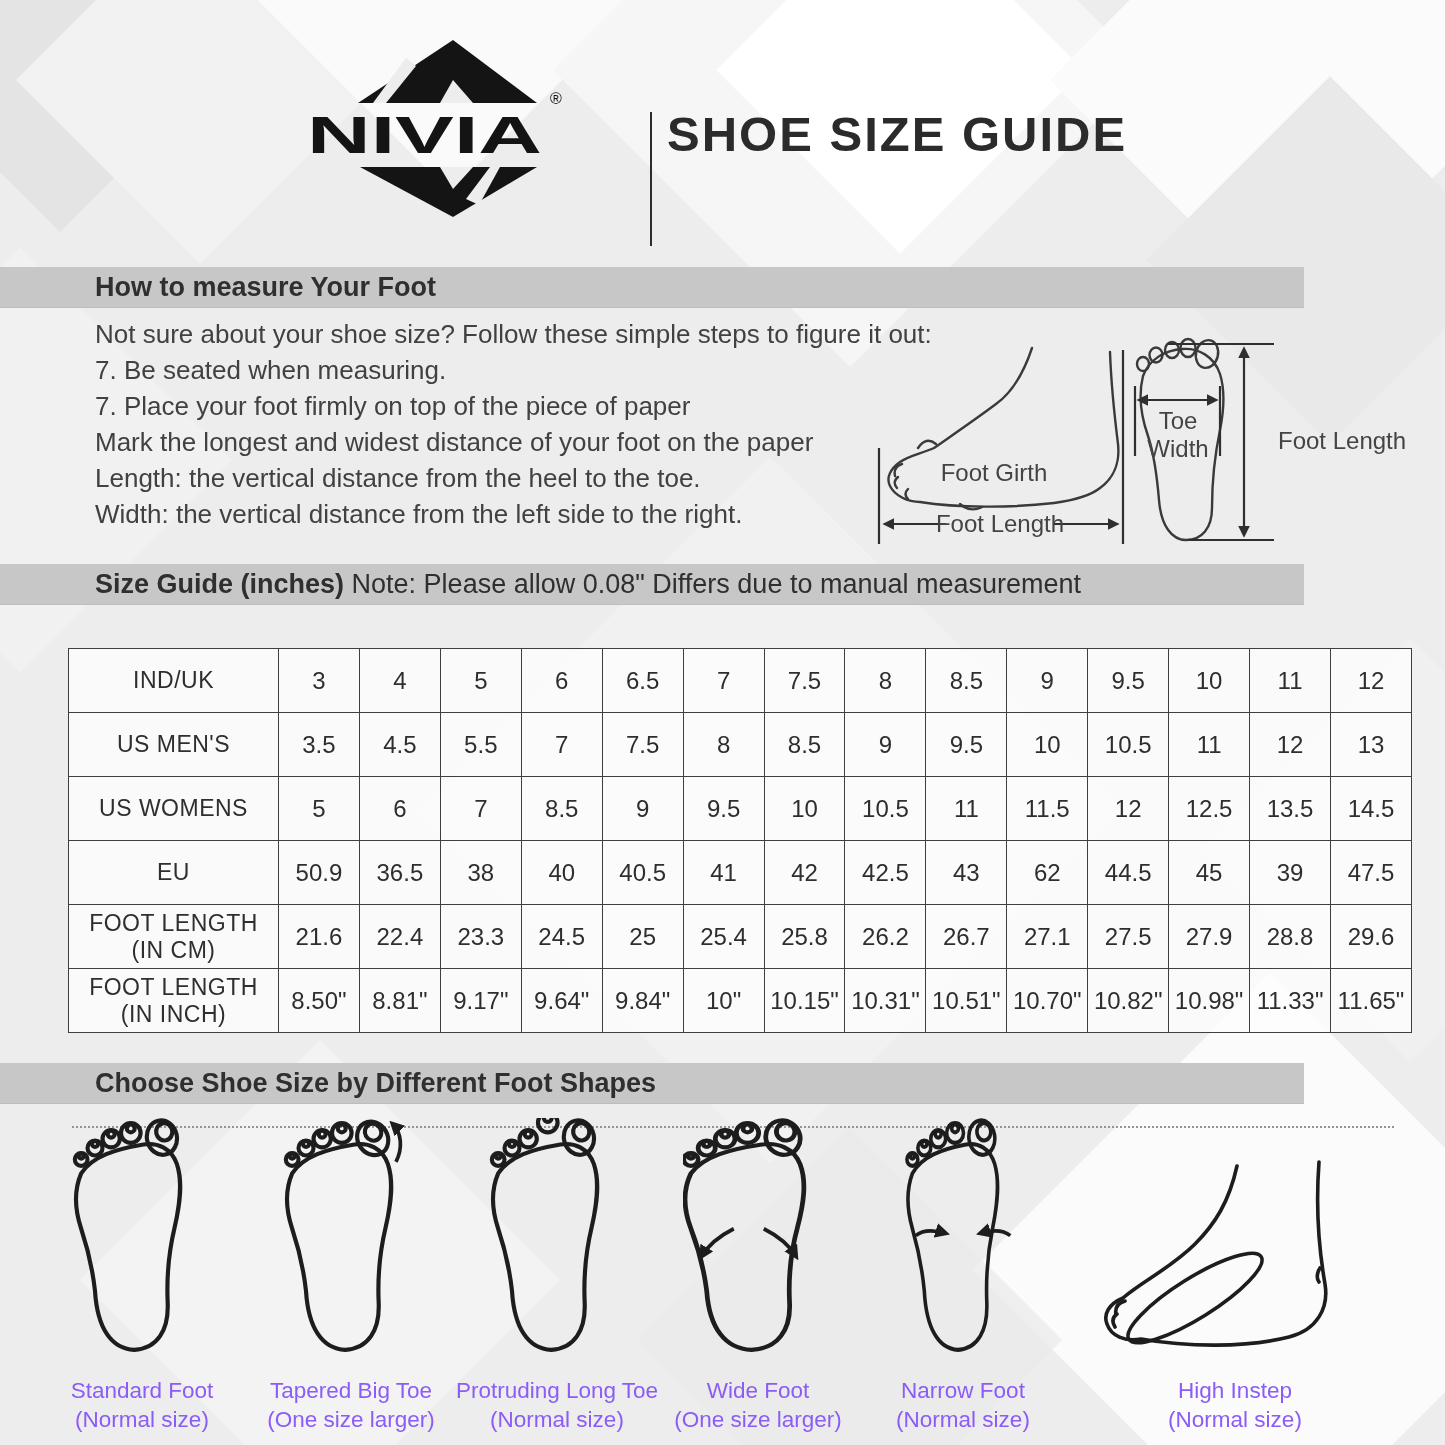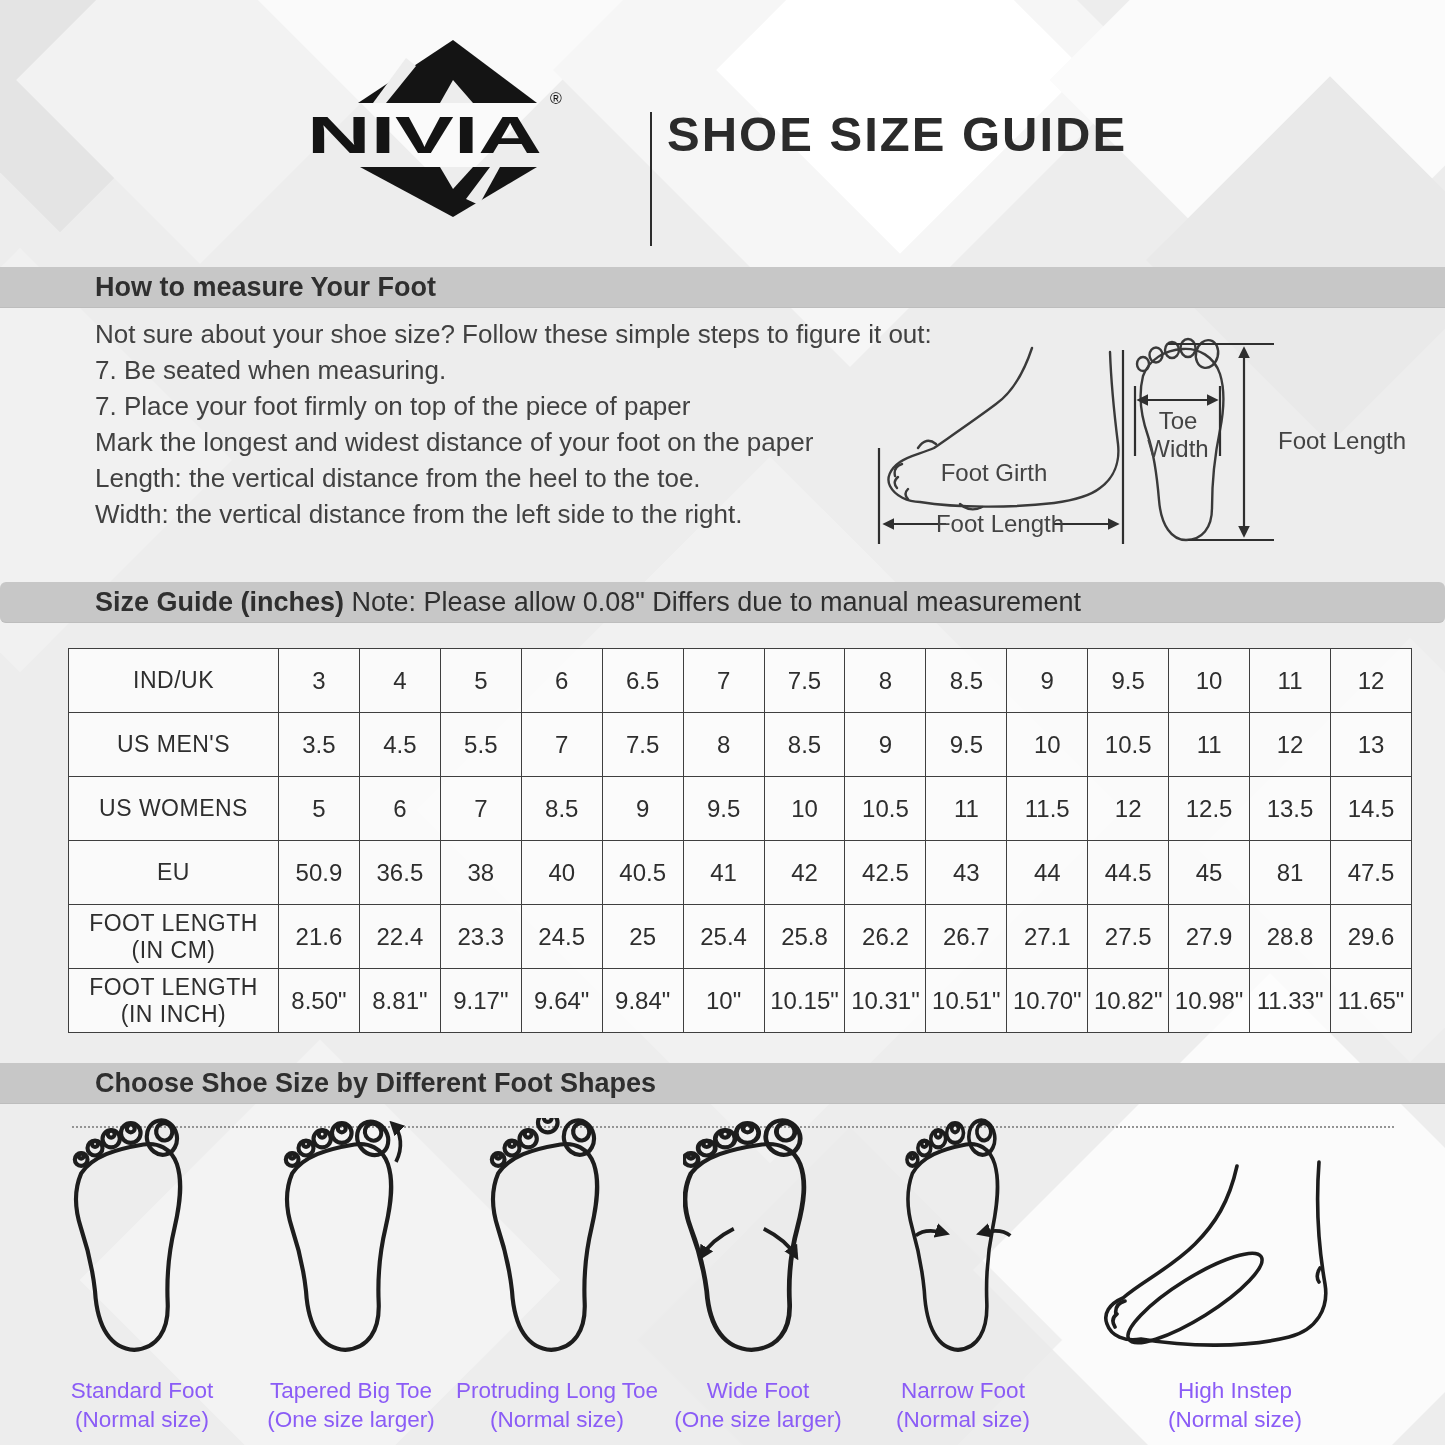--- a/index.html
+++ b/index.html
@@ -9,24 +9,24 @@
   .dm{position:absolute;transform:rotate(45deg);z-index:0;}
   .content{position:absolute;inset:0;z-index:1;}
 
   
   .logo{position:absolute;left:295px;top:32px;}
   .divider{position:absolute;left:650px;top:112px;width:2px;height:134px;background:#2c2c2c;}
   .main-title{position:absolute;left:667px;top:106px;font-size:49px;font-weight:bold;
               letter-spacing:2px;color:#2b2b2b;}
 
   
-  .banner{position:absolute;left:0;width:1445px;height:40px;background:#c7c7c7;
+  .banner{position:absolute;left:0;width:1304px;height:40px;background:#c7c7c7;
           border-bottom:1px solid #bdbdbd;line-height:40px;font-size:27px;color:#2f2f2f;}
   .banner .pad{padding-left:95px;}
-  .b1{top:267px;} .b2{top:582px;border-radius:6px;} .b3{top:1063px;}
+  .b1{top:267px;} .b2{top:564px;} .b3{top:1063px;}
   .bold{font-weight:bold;}
 
   
   .steps{position:absolute;left:95px;top:316px;font-size:26px;line-height:36px;color:#414141;}
 
   
   .svgabs{position:absolute;}
   .lndraw{fill:none;stroke:#3a3a3a;stroke-width:2.4px;stroke-linecap:round;stroke-linejoin:round;}
   .mline{fill:none;stroke:#2f2f2f;stroke-width:2.2px;}
   .dlabel{font-family:"Liberation Sans",sans-serif;font-size:24px;fill:#444;}
@@ -224,24 +224,24 @@
               <td class="lab">EU</td>
               <td>50.9</td>
               <td>36.5</td>
               <td>38</td>
               <td>40</td>
               <td>40.5</td>
               <td>41</td>
               <td>42</td>
               <td>42.5</td>
               <td>43</td>
-              <td>44</td>
+              <td>62</td>
               <td>44.5</td>
               <td>45</td>
-              <td>81</td>
+              <td>39</td>
               <td>47.5</td>
             </tr>
             <tr>
               <td class="lab">FOOT LENGTH
 (IN CM)</td>
               <td>21.6</td>
               <td>22.4</td>
               <td>23.3</td>
               <td>24.5</td>
               <td>25</td>

